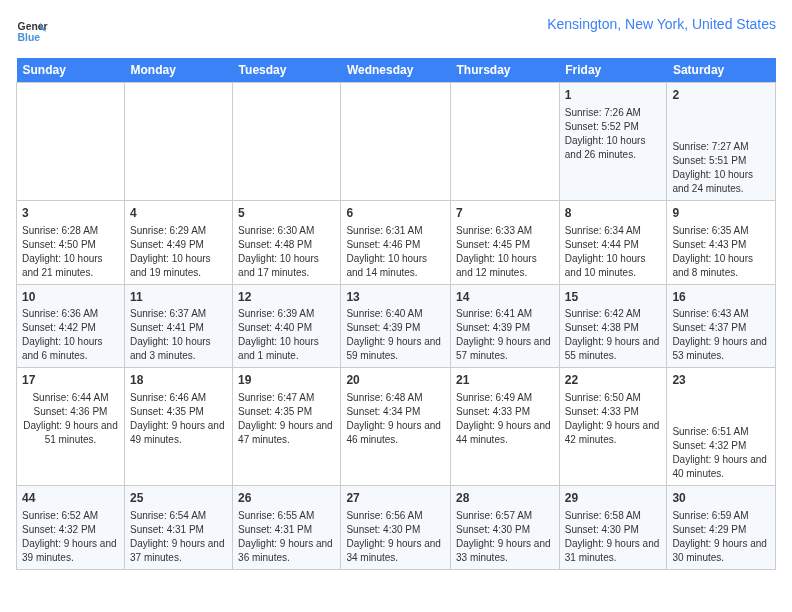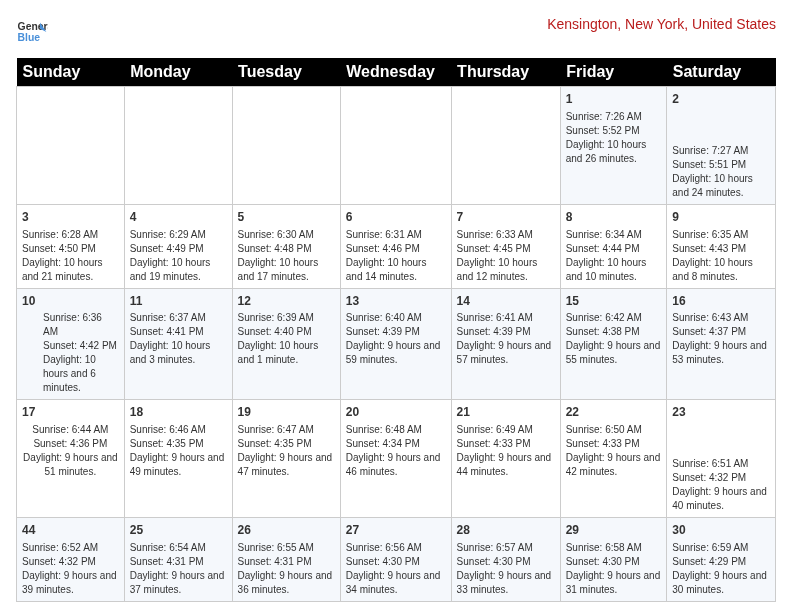--- a/index.html
+++ b/index.html
@@ -28,33 +28,33 @@
     .title-block {
       text-align: right;
     }
     .calendar-title {
       font-size: 32px;
       font-weight: normal;
       color: #222;
     }
     .calendar-subtitle {
       font-size: 14px;
-      color: #b91c1c;
+      color: #3b82f6;
     }
     table {
       width: 100%;
       border-collapse: collapse;
       font-size: 11px;
     }
     thead tr th {
-      background-color: #000000;
+      background-color: #3b82f6;
       color: #fff;
       text-align: left;
       padding: 5px 6px;
-      font-size: 16px;
+      font-size: 12px;
       font-weight: bold;
     }
     tbody tr td {
       border: 1px solid #ccc;
       vertical-align: top;
       padding: 4px 5px;
       width: 112px;
       min-height: 80px;
       height: 80px;
       color: #333;
@@ -168,21 +168,21 @@
         <td>
           <span class="day-num">9</span>
           <div class="day-info" style="white-space: pre-line;">Sunrise: 6:35 AM
 Sunset: 4:43 PM
 Daylight: 10 hours and 8 minutes.</div>
         </td>
       </tr>
       <tr>
         <td>
           <span class="day-num">10</span>
-          <div class="day-info" style="white-space: pre-line; margin-left: 21px;">Sunrise: 6:36 AM
+          <div class="day-info" style="white-space: pre-line;">Sunrise: 6:36 AM
 Sunset: 4:42 PM
 Daylight: 10 hours and 6 minutes.</div>
         </td>
         <td>
           <span class="day-num">11</span>
           <div class="day-info" style="white-space: pre-line;">Sunrise: 6:37 AM
 Sunset: 4:41 PM
 Daylight: 10 hours and 3 minutes.</div>
         </td>
         <td>

